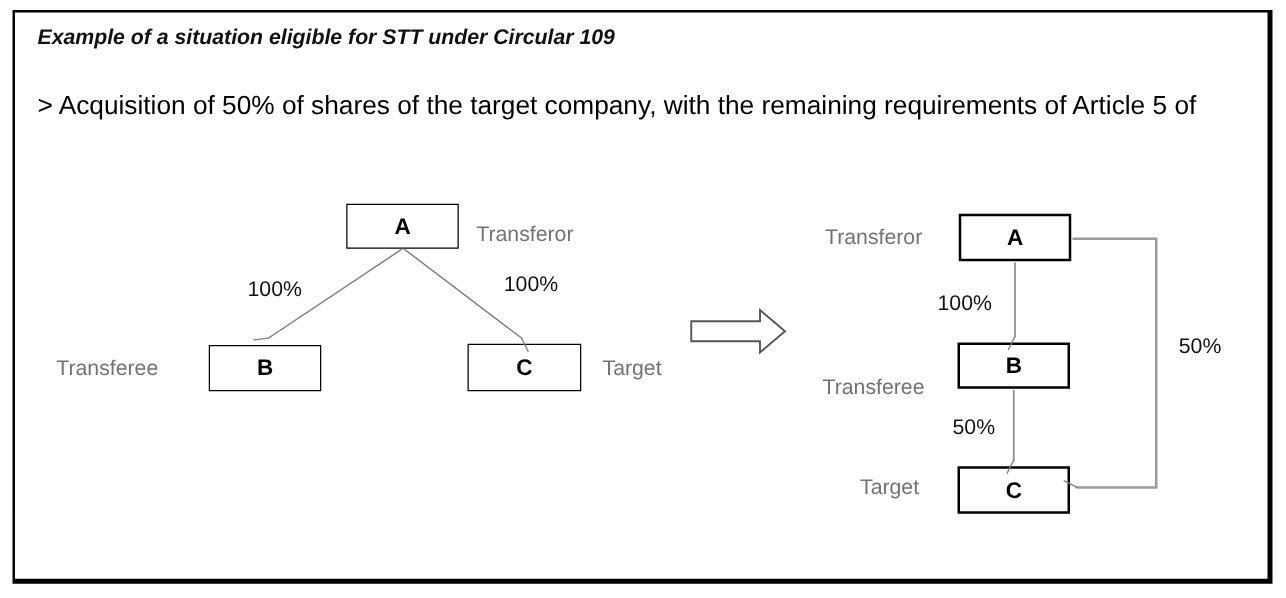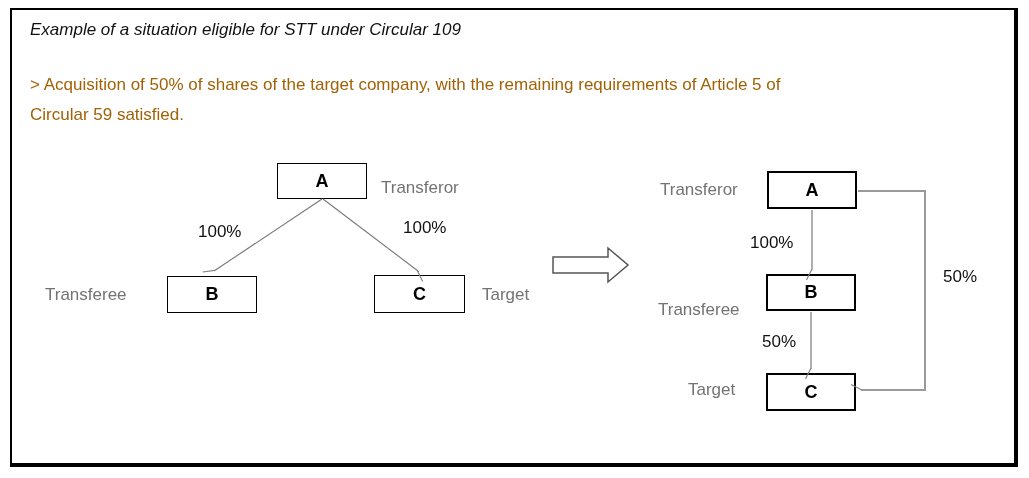--- a/index.html
+++ b/index.html
@@ -24,26 +24,27 @@
     border-right-width: 4px;
     border-bottom-width: 4px;
     background: #ffffff;
   }
   .abs { position: absolute; white-space: nowrap; }
   .title {
     left: 30px; top: 20px;
     font-size: 17px;
     font-style: italic;
     color: #111111;
+    font-weight: bold;
   }
   .desc {
     left: 30px; top: 70px;
-    font-size: 17px;
+    font-size: 21px;
     line-height: 30px;
-    color: #a16207;
+    color: #000000;
   }
   .node {
     position: absolute;
     display: flex;
     align-items: center;
     justify-content: center;
     background: #ffffff;
     font-size: 18px;
     font-weight: bold;
     color: #000000;
@@ -68,21 +69,20 @@
 </head>
 <body>
 
 <div class="canvas">
 
   <div class="frame"></div>
 
   <div class="abs title">Example of a situation eligible for STT under Circular 109</div>
   <div class="abs desc">
     <div>&gt; Acquisition of 50% of shares of the target company, with the remaining requirements of Article 5 of</div>
-    <div>Circular 59 satisfied.</div>
   </div>
 
   <div class="node thin" style="left:277px; top:163px; width:90px; height:36px;">
     <span>A</span>
   </div>
   <div class="abs lbl" style="left:381px; top:178px;">Transferor</div>
 
   <div class="abs pct" style="left:198px; top:222px;">100%</div>
   <div class="abs pct" style="left:403px; top:218px;">100%</div>
 

